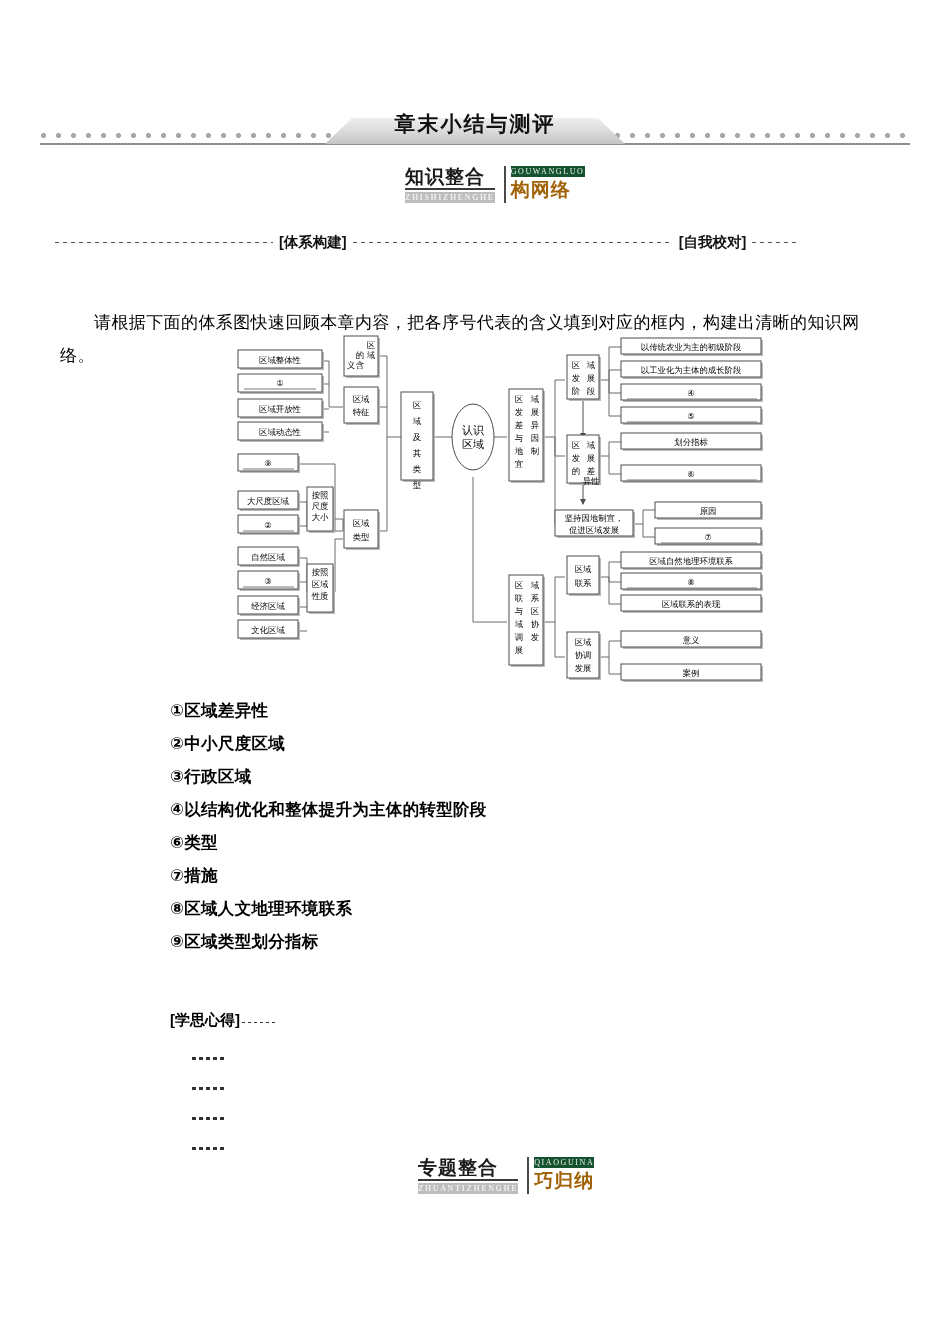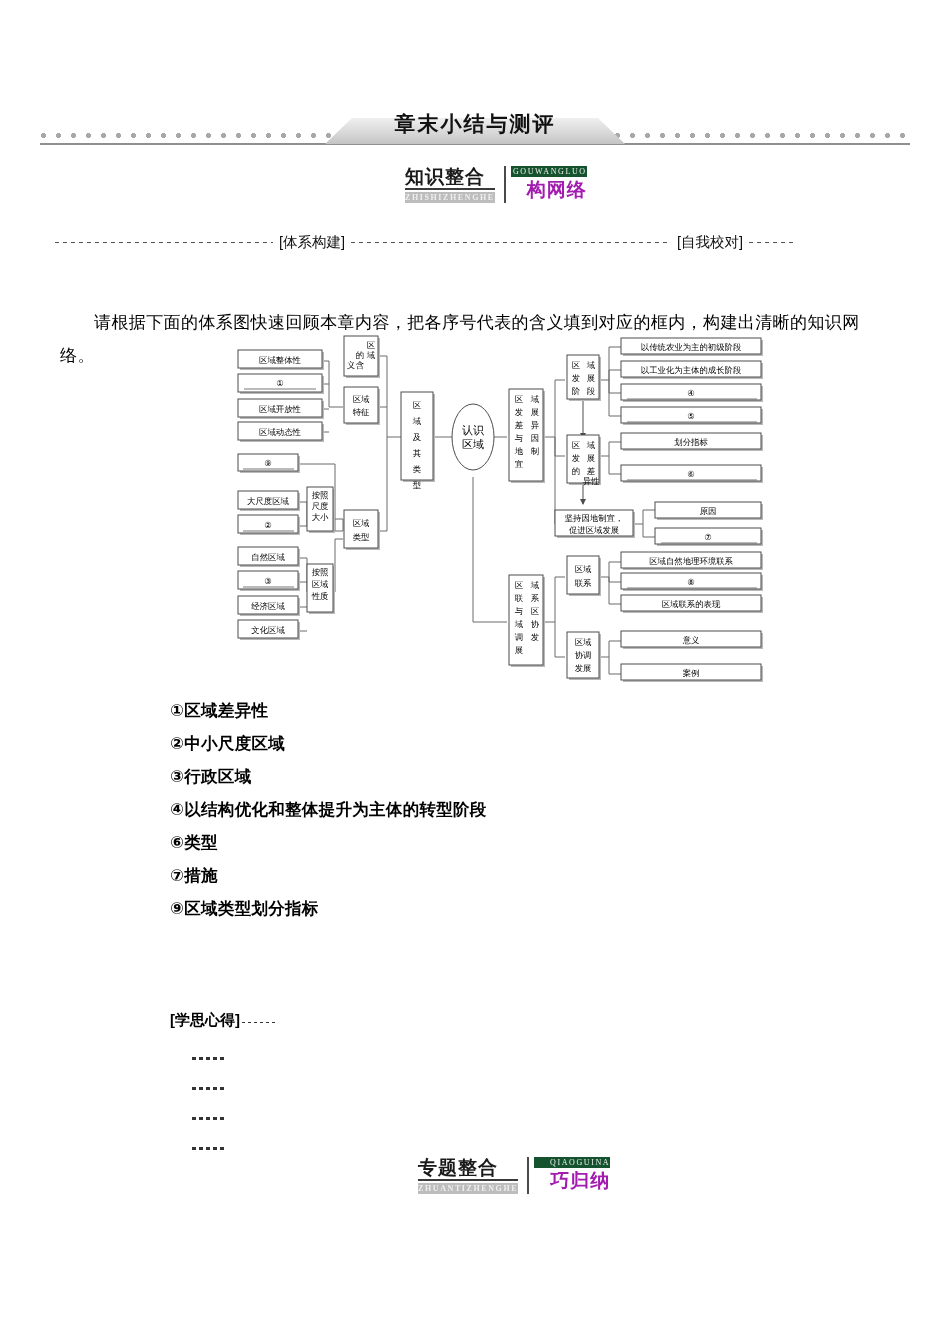--- a/index.html
+++ b/index.html
@@ -43,38 +43,37 @@
   }
   .badge .bar{width:2px;background:#4a4a4a;margin:0 5px;align-self:stretch;}
   .badge .right{position:relative;}
   .badge .py2{
     background:#14532d;color:#efefef;text-align:right;
     font-family:"Liberation Serif","DejaVu Serif",serif;font-weight:normal;
     font-size:8px;letter-spacing:1.6px;height:11px;line-height:11px;
   }
   .badge .cn2{
     font-family:"Liberation Sans","DejaVu Sans",sans-serif;
-    font-weight:bold;font-size:19px;letter-spacing:1px;line-height:24px;color:#a21caf;
+    font-weight:bold;font-size:19px;letter-spacing:1px;line-height:24px;color:#a16207;
     margin-top:1px;
-    margin-left:16px;
   }
   .badge .uline{height:2px;background:#3a3a3a;}
 
   
   .dashrow{position:absolute;left:55px;top:232px;width:840px;height:20px;
            display:flex;align-items:center;}
   .dashrow .dash{flex:0 0 auto;height:1px;
     background-image:linear-gradient(to right,#555 0 4px,transparent 4px 8px);
     background-size:8px 1px;background-repeat:repeat-x;}
   .dashrow .d1{width:218px;}
   .dashrow .d2{width:320px;}
   .dashrow .d3{width:48px;}
   .dashrow .lbl{
     font-family:"Liberation Sans","DejaVu Sans",sans-serif;
-    font-weight:normal;font-size:14.5px;padding:0 6px;white-space:nowrap;color:#111;
+    font-weight:bold;font-size:14.5px;padding:0 6px;white-space:nowrap;color:#111;
   }
 
   
   .intro{
     position:absolute;left:60px;top:262px;width:830px;
     font-size:17px;line-height:33px;text-indent:34px;
     font-family:"Liberation Serif","DejaVu Serif",serif;letter-spacing:.4px;margin-top:44px;
   }
 
   
@@ -493,20 +492,21 @@
 </div>
 
 <div class="answers">
   <ol>
     <li>①区域差异性</li>
     <li>②中小尺度区域</li>
     <li>③行政区域</li>
     <li>④以结构优化和整体提升为主体的转型阶段</li>
     <li>⑥类型</li>
     <li>⑦措施</li>
+    <li>⑧区域人文地理环境联系</li>
     <li>⑨区域类型划分指标</li>
   </ol>
 </div>
 
 <div class="reflect">
   <span class="head">[学思心得]</span><span class="dotted"></span>
   <div class="dotline"></div>
   <div class="dotline"></div>
   <div class="dotline"></div>
   <div class="dotline"></div>

